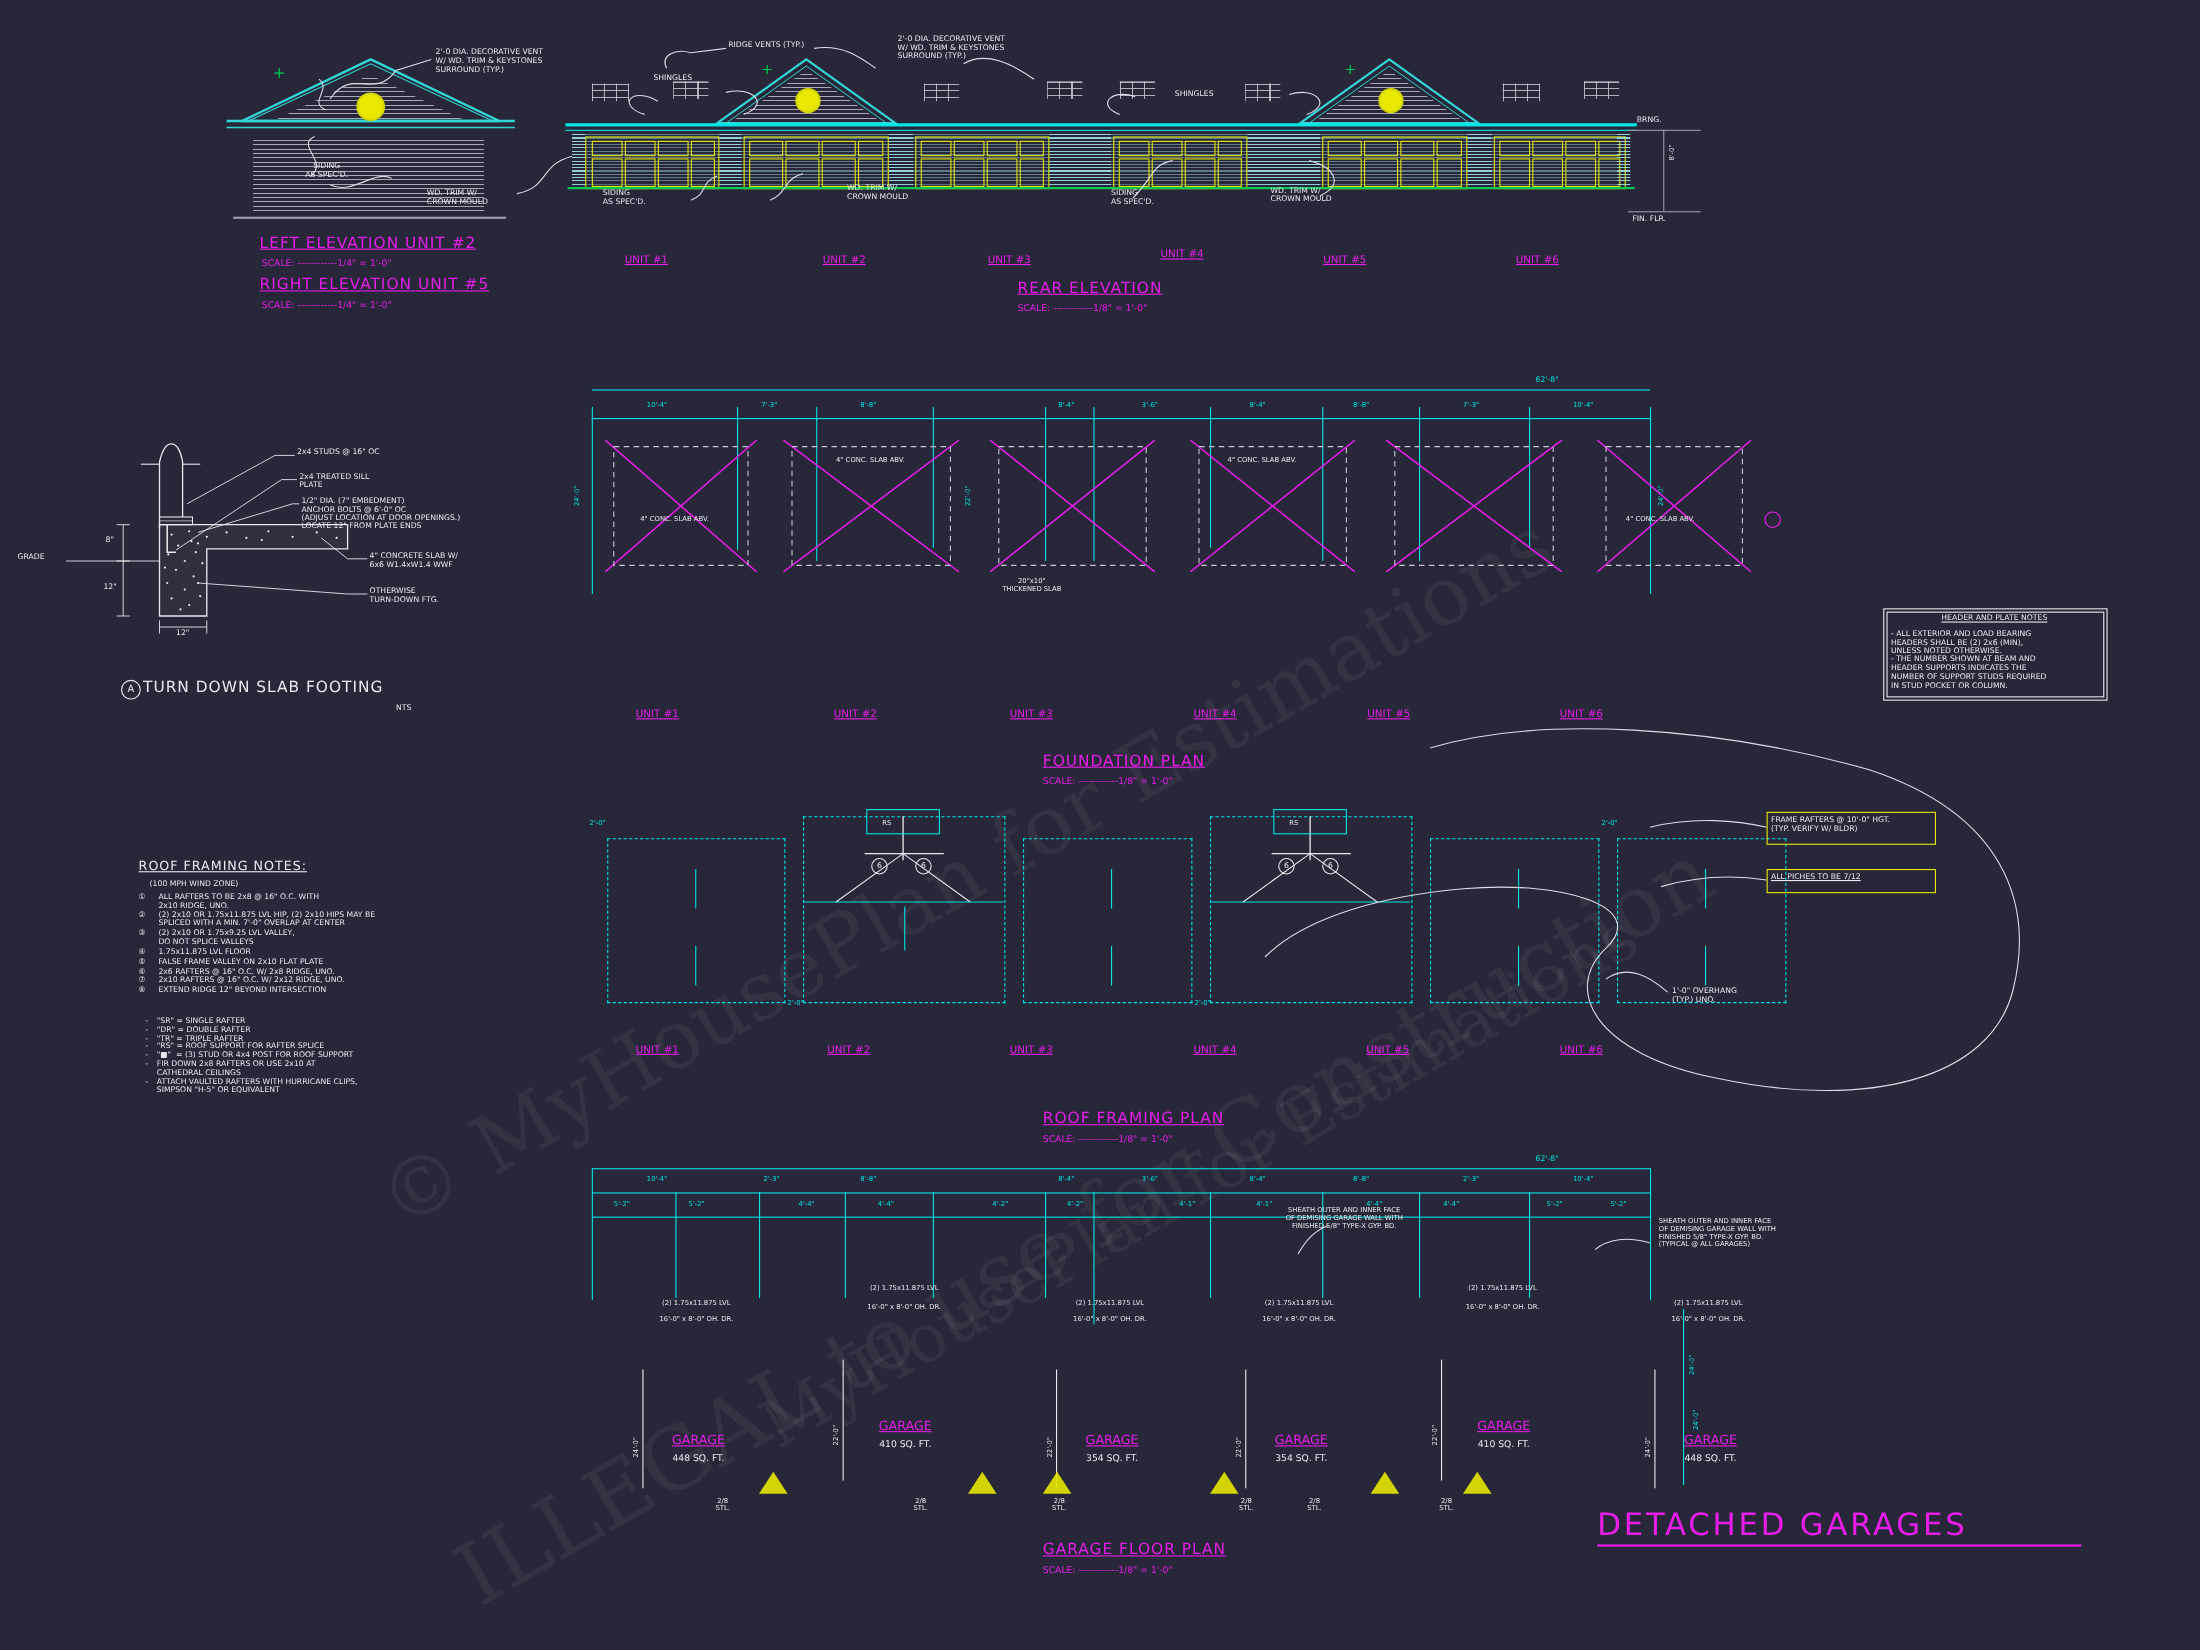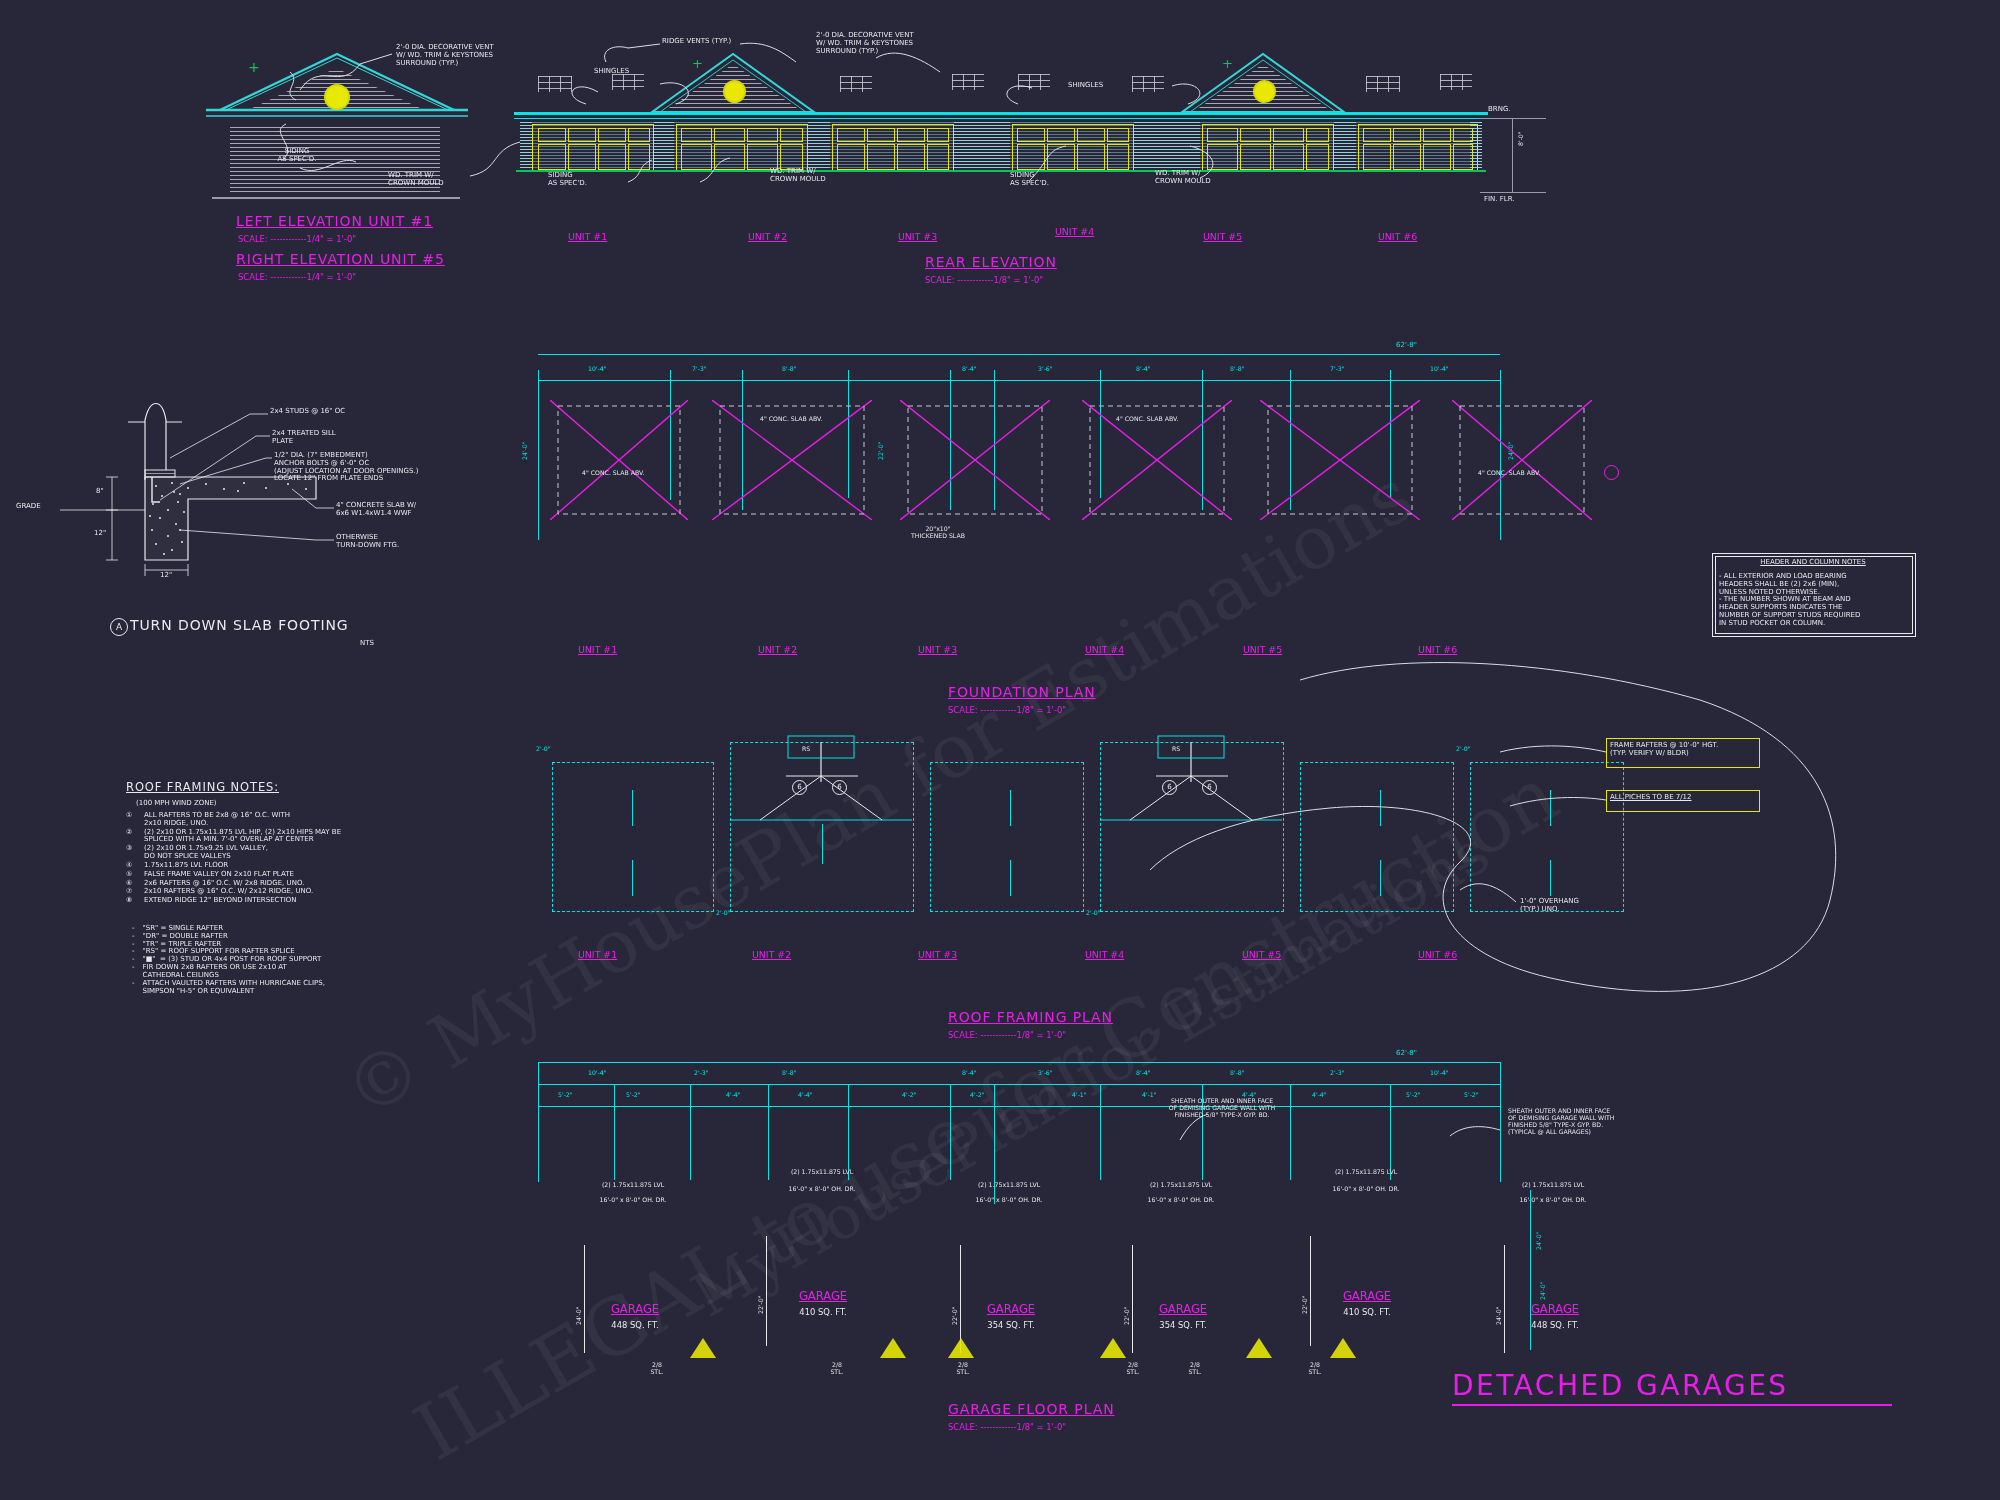--- a/index.html
+++ b/index.html
@@ -90,21 +90,21 @@
     <path d="M300,168 C320,178 340,154 356,162" fill="none" stroke="#dcdce6" stroke-width="1"></path>
   </svg>
   <div class="abs t t7 c-white" style="left:396px;top:44px;">2'-0 DIA. DECORATIVE VENT
 W/ WD. TRIM &amp; KEYSTONES
 SURROUND (TYP.)</div>
   <div class="abs t t7 c-white ctr" style="left:252px;top:148px;width:90px;">SIDING
 AS SPEC'D.</div>
 
   <div class="abs" style="left:248px;top:60px;width:14px;height:14px;color:#00c853;font-size:14px;line-height:14px;">+</div>
 
-  <div class="abs t t14 c-mag ttl ul" style="left:236px;top:214px;">LEFT ELEVATION UNIT #1</div>
+  <div class="abs t t14 c-mag ttl ul" style="left:236px;top:214px;">LEFT ELEVATION UNIT #2</div>
   <div class="abs t t8 c-mag" style="left:238px;top:235px;">SCALE: ------------1/4" = 1'-0"</div>
   <div class="abs t t14 c-mag ttl ul" style="left:236px;top:252px;">RIGHT ELEVATION UNIT #5</div>
   <div class="abs t t8 c-mag" style="left:238px;top:273px;">SCALE: ------------1/4" = 1'-0"</div>
 
   <div class="abs" style="left:520px;top:50px;width:960px;height:160px;">
 
     <div class="abs bc" style="left:0px;top:12px;width:132px;height:50px;border-width:1.4px;"></div>
     <div class="abs brick" style="left:18px;top:26px;width:34px;height:16px;opacity:.85;"></div>
     <div class="abs brick" style="left:92px;top:24px;width:32px;height:16px;opacity:.85;"></div>
 
@@ -451,21 +451,21 @@
   <div class="abs t t9 c-mag ul" style="left:918px;top:645px;">UNIT #3</div>
   <div class="abs t t9 c-mag ul" style="left:1085px;top:645px;">UNIT #4</div>
   <div class="abs t t9 c-mag ul" style="left:1243px;top:645px;">UNIT #5</div>
   <div class="abs t t9 c-mag ul" style="left:1418px;top:645px;">UNIT #6</div>
 
   <div class="abs t t14 c-mag ttl ul" style="left:948px;top:685px;">FOUNDATION PLAN</div>
   <div class="abs t t8 c-mag" style="left:948px;top:706px;">SCALE: ------------1/8" = 1'-0"</div>
 
   <div class="abs box bw" style="left:1712px;top:553px;width:202px;height:82px;border-width:1.2px;"></div>
   <div class="abs box bw" style="left:1715px;top:556px;width:196px;height:76px;border-width:.8px;"></div>
-  <div class="abs t t7 c-white ul ctr" style="left:1715px;top:559px;width:196px;">HEADER AND COLUMN NOTES</div>
+  <div class="abs t t7 c-white ul ctr" style="left:1715px;top:559px;width:196px;">HEADER AND PLATE NOTES</div>
   <div class="abs t t7 c-white" style="left:1719px;top:573px;">- ALL EXTERIOR AND LOAD BEARING
 HEADERS SHALL BE (2) 2x6 (MIN),
 UNLESS NOTED OTHERWISE.
 - THE NUMBER SHOWN AT BEAM AND
 HEADER SUPPORTS INDICATES THE
 NUMBER OF SUPPORT STUDS REQUIRED
 IN STUD POCKET OR COLUMN.</div>
 
   <div class="abs t t11 c-white ul ttl" style="left:126px;top:781px;">ROOF FRAMING NOTES:</div>
   <div class="abs t t7 c-white" style="left:136px;top:800px;">(100 MPH WIND ZONE)</div>

